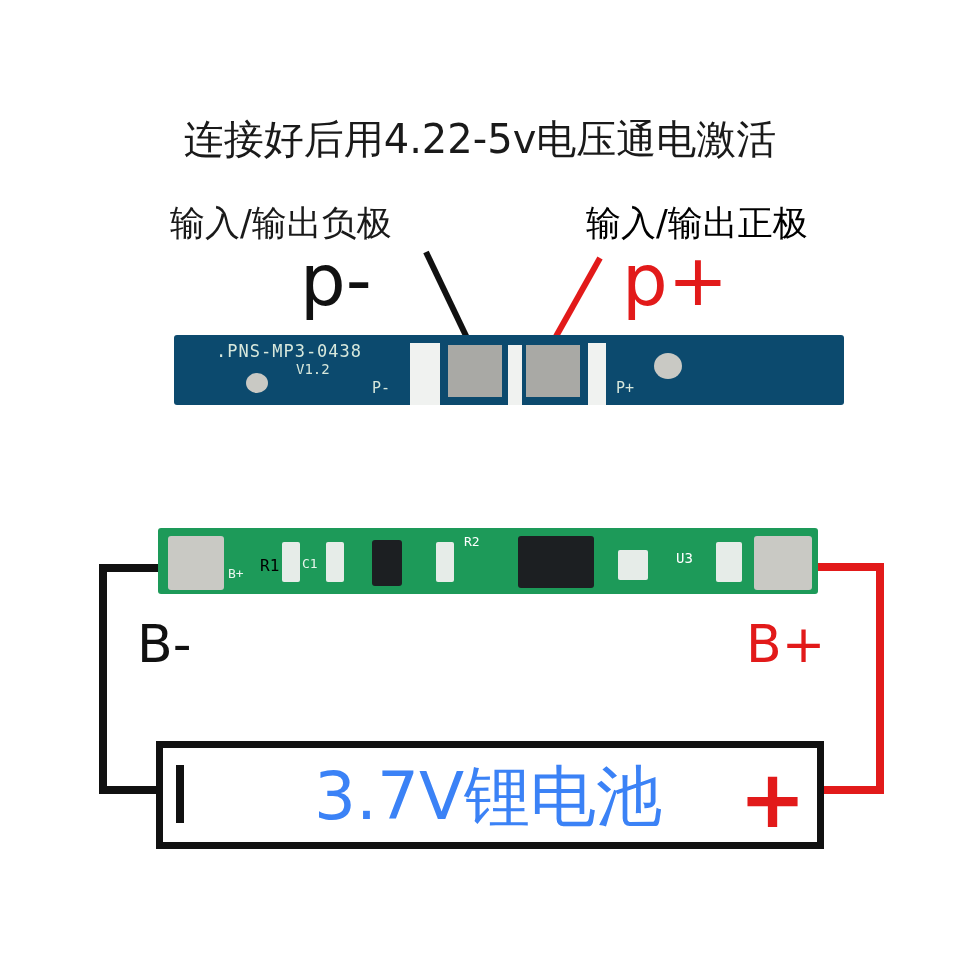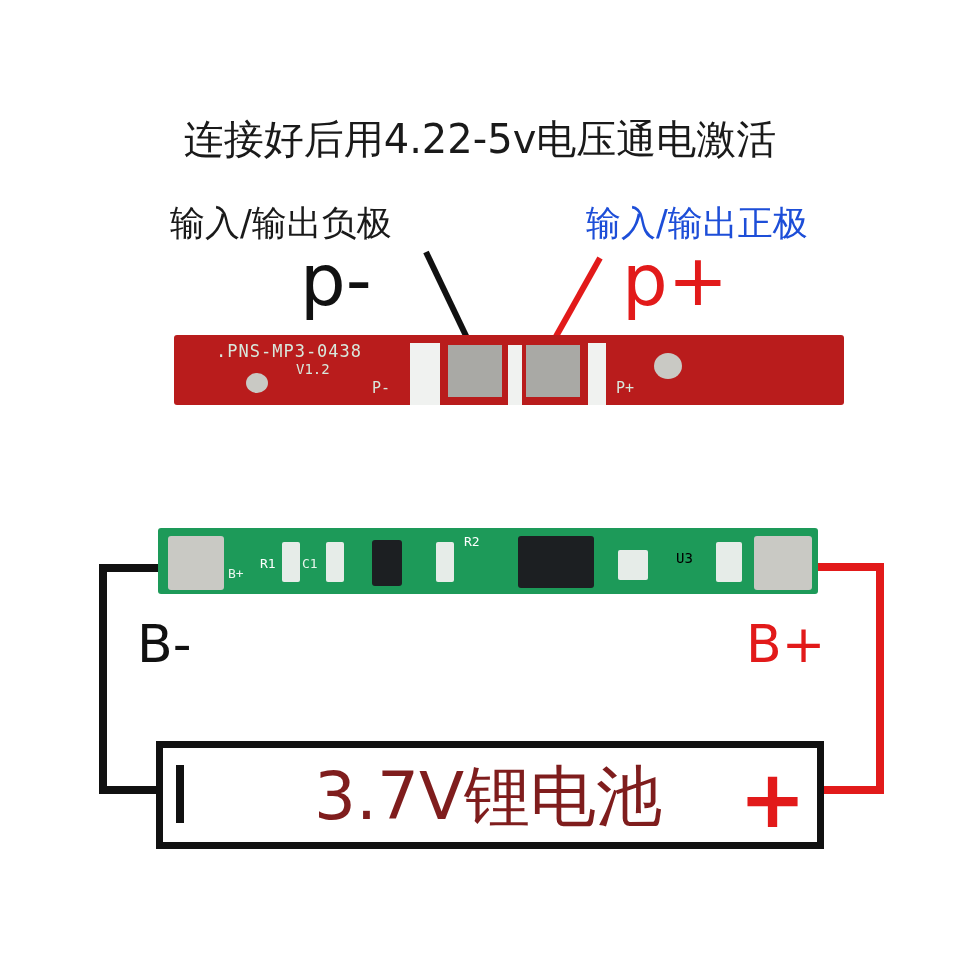--- a/index.html
+++ b/index.html
@@ -1,34 +1,34 @@
 <!DOCTYPE html>
 <html><head>
 <meta charset="utf-8">
 <style>
   html, body { margin:0; padding:0; background:#ffffff; }
   body { width:960px; height:960px; position:relative; overflow:hidden;
          font-family:"DejaVu Sans", "Liberation Sans", sans-serif; }
   .abs { position:absolute; }
   .title { left:0; top:112px; width:1010px; text-align:center; font-size:40px; color:#1a1a1a; letter-spacing:0px; }
   .lbl-neg { left:170px; top:200px; font-size:35px; color:#1a1a1a; }
-  .lbl-pos { left:586px; top:200px; font-size:35px; color:#1d4ed8; }
+  .lbl-pos { left:586px; top:200px; font-size:35px; color:#000000; }
   .p-neg { left:300px; top:244px; font-size:72px; color:#111; line-height:1; }
   .p-pos { left:622px; top:244px; font-size:72px; color:#e21a1a; line-height:1; }
   .pcb { background:#0e5a2a; border-radius:3px; }
-  .pcb-top { left:174px; top:335px; width:670px; height:70px; background:#b91c1c; }
+  .pcb-top { left:174px; top:335px; width:670px; height:70px; background:#0c4a6e; }
   .silk { color:#d8e8dc; font-family:"DejaVu Sans Mono", monospace; }
   .pad { background:#a9a9a5; }
   .white-strip { background:#f0f2f0; }
   .hole { border-radius:50%; background:#c9c9c4; }
   .pcb-bot { left:158px; top:528px; width:660px; height:66px; background:#1d9a59; }
   .comp { background:#e6ece8; border-radius:2px; }
   .chip { background:#1c1f22; border-radius:3px; }
   .battery { left:156px; top:741px; width:668px; height:108px; border:7px solid #111; box-sizing:border-box; }
-  .bat-text { left:314px; top:752px; font-size:66px; color:#7f1d1d; }
+  .bat-text { left:314px; top:752px; font-size:66px; color:#3b82f6; }
   .bat-minus { left:176px; top:765px; width:8px; height:58px; background:#111; }
   .bat-plus { left:739px; top:760px; font-size:80px; color:#e21a1a; font-weight:bold; line-height:1; }
   .bminus { left:137px; top:614px; font-size:52px; color:#111; }
   .bplus { left:746px; top:614px; font-size:52px; color:#e21a1a; }
 </style>
 </head>
 <body>
 
 <div class="abs title" style="left:-25px;">连接好后用4.22-5v电压通电激活</div>
 
@@ -56,30 +56,30 @@
   <div class="abs white-strip" style="left:334px;top:10px;width:14px;height:60px;"></div>
   <div class="abs pad" style="left:352px;top:10px;width:54px;height:52px;"></div>
   <div class="abs white-strip" style="left:414px;top:8px;width:18px;height:62px;"></div>
   <div class="abs silk" style="left:442px;top:44px;font-size:15px;">P+</div>
   <div class="abs hole" style="left:480px;top:18px;width:28px;height:26px;"></div>
 </div>
 
 <div class="abs pcb pcb-bot">
   <div class="abs pad" style="left:10px;top:8px;width:56px;height:54px;background:#c9c9c4;border-radius:3px;"></div>
   <div class="abs silk" style="left:70px;top:38px;font-size:13px;color:#e8f5ec;">B+</div>
-  <div class="abs silk" style="left:102px;top:28px;font-size:13px;color:#ffffff;">R1</div>
+  <div class="abs silk" style="left:102px;top:28px;font-size:16px;color:#000000;">R1</div>
   <div class="abs comp" style="left:124px;top:14px;width:18px;height:40px;"></div>
   <div class="abs silk" style="left:144px;top:28px;font-size:13px;color:#e8f5ec;text-align:right;">C1</div>
   <div class="abs comp" style="left:168px;top:14px;width:18px;height:40px;"></div>
   <div class="abs chip" style="left:214px;top:12px;width:30px;height:46px;"></div>
   <div class="abs comp" style="left:278px;top:14px;width:18px;height:40px;"></div>
   <div class="abs silk" style="left:306px;top:6px;font-size:13px;color:#ffffff;">R2</div>
   <div class="abs chip" style="left:360px;top:8px;width:76px;height:52px;"></div>
   <div class="abs comp" style="left:460px;top:22px;width:30px;height:30px;"></div>
-  <div class="abs silk" style="left:518px;top:22px;font-size:14px;color:#000000;">U3</div>
+  <div class="abs silk" style="left:518px;top:22px;font-size:14px;color:#ffffff;">U3</div>
   <div class="abs comp" style="left:558px;top:14px;width:26px;height:40px;"></div>
   <div class="abs pad" style="left:596px;top:8px;width:58px;height:54px;background:#c9c9c4;border-radius:3px;"></div>
 </div>
 
 <div class="abs bminus">B-</div>
 <div class="abs bplus">B+</div>
 
 <div class="abs battery"></div>
 <div class="abs bat-minus"></div>
 <div class="abs bat-text">3.7V锂电池</div>

